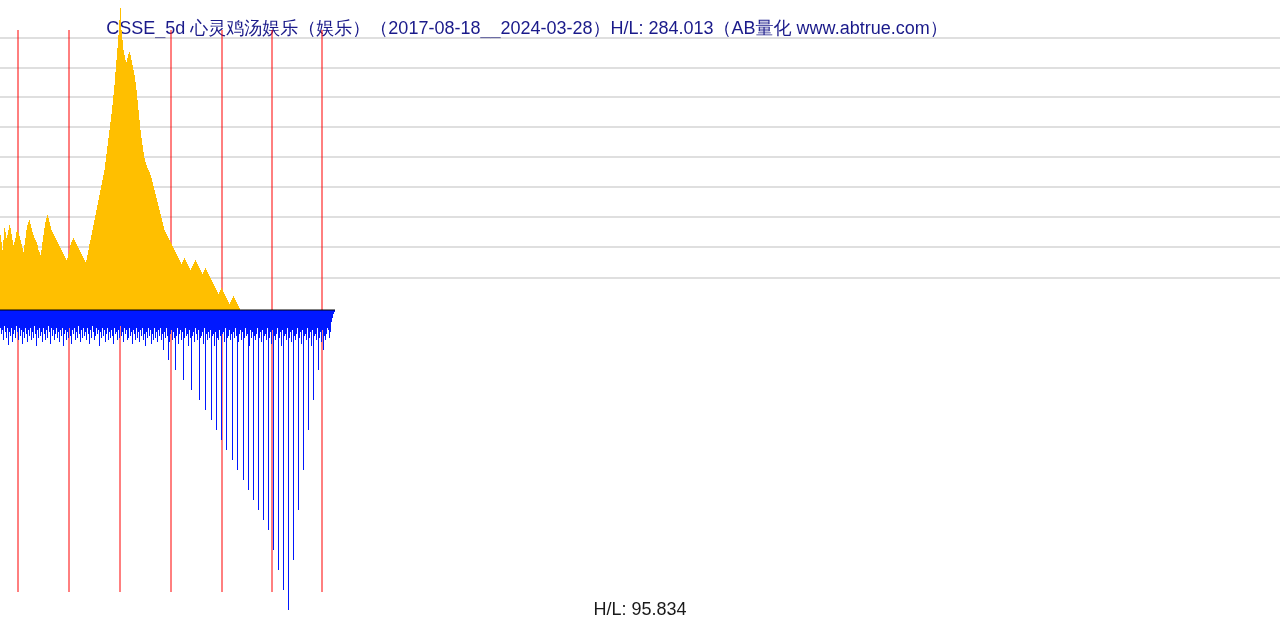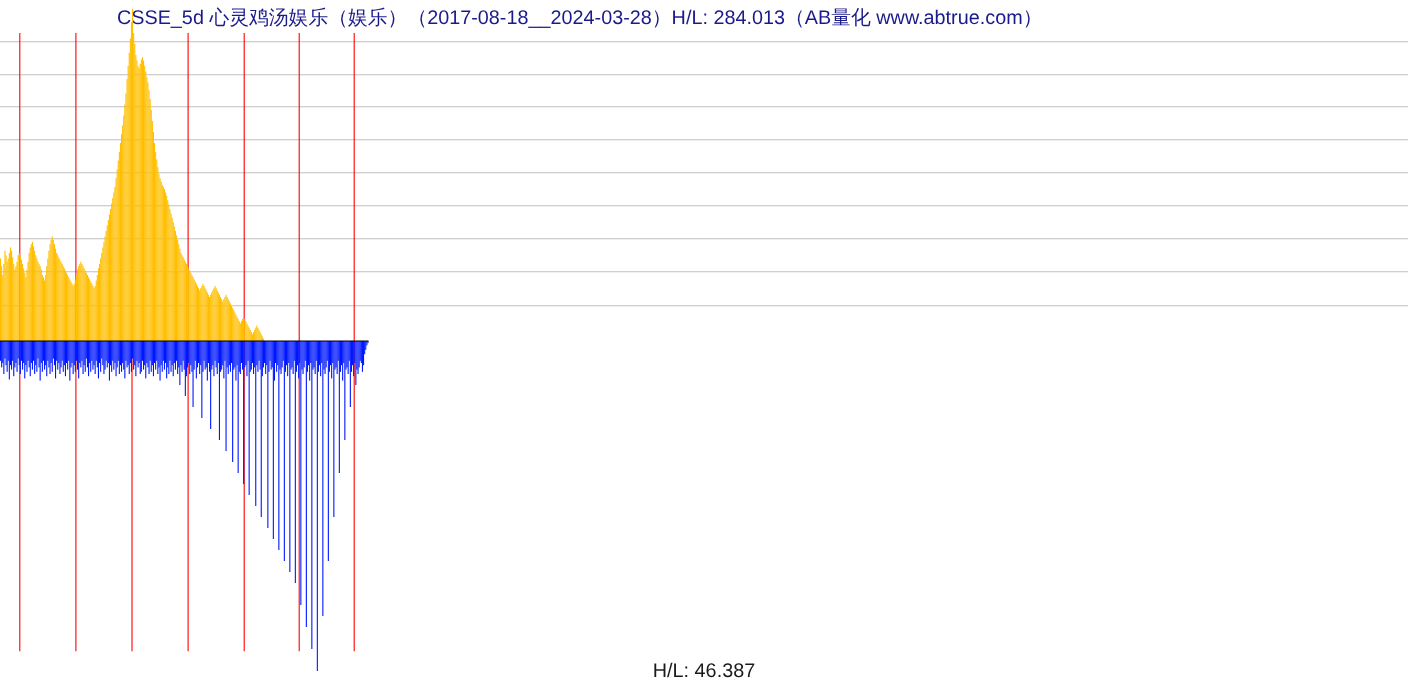--- a/index.html
+++ b/index.html
@@ -6,21 +6,21 @@
     margin: 0;
     padding: 0;
     width: 1280px;
     height: 620px;
     background: #ffffff;
     font-family: "Segoe UI", Arial, sans-serif;
     overflow: hidden;
   }
   .title {
     position: absolute;
-    top: 4px;
+    top: 16px;
     left: 0;
     width: 1054px;
     text-align: center;
     font-size: 18px;
     color: #1a1a8a;
   }
   .footer {
     position: absolute;
     bottom: 0px;
     left: 0;
@@ -636,13 +636,13 @@
       <rect x="329.00" y="310.00" width="1.00" height="28.00" fill="#0018ff"></rect>
       <rect x="330.00" y="310.00" width="1.00" height="22.00" fill="#0018ff"></rect>
       <rect x="331.00" y="310.00" width="1.00" height="12.00" fill="#0018ff"></rect>
       <rect x="332.00" y="310.00" width="1.00" height="8.00" fill="#0018ff"></rect>
       <rect x="333.00" y="310.00" width="1.00" height="4.00" fill="#0018ff"></rect>
       <rect x="334.00" y="310.00" width="1.00" height="2.00" fill="#0018ff"></rect>
     </g>
   <line id="baseline" stroke="#000000" stroke-width="1" x1="0" x2="335" y1="310" y2="310"></line>
 </svg>
 
-<div class="footer">H/L: 46.387</div>
+<div class="footer">H/L: 95.834</div>
 
 </body></html>

